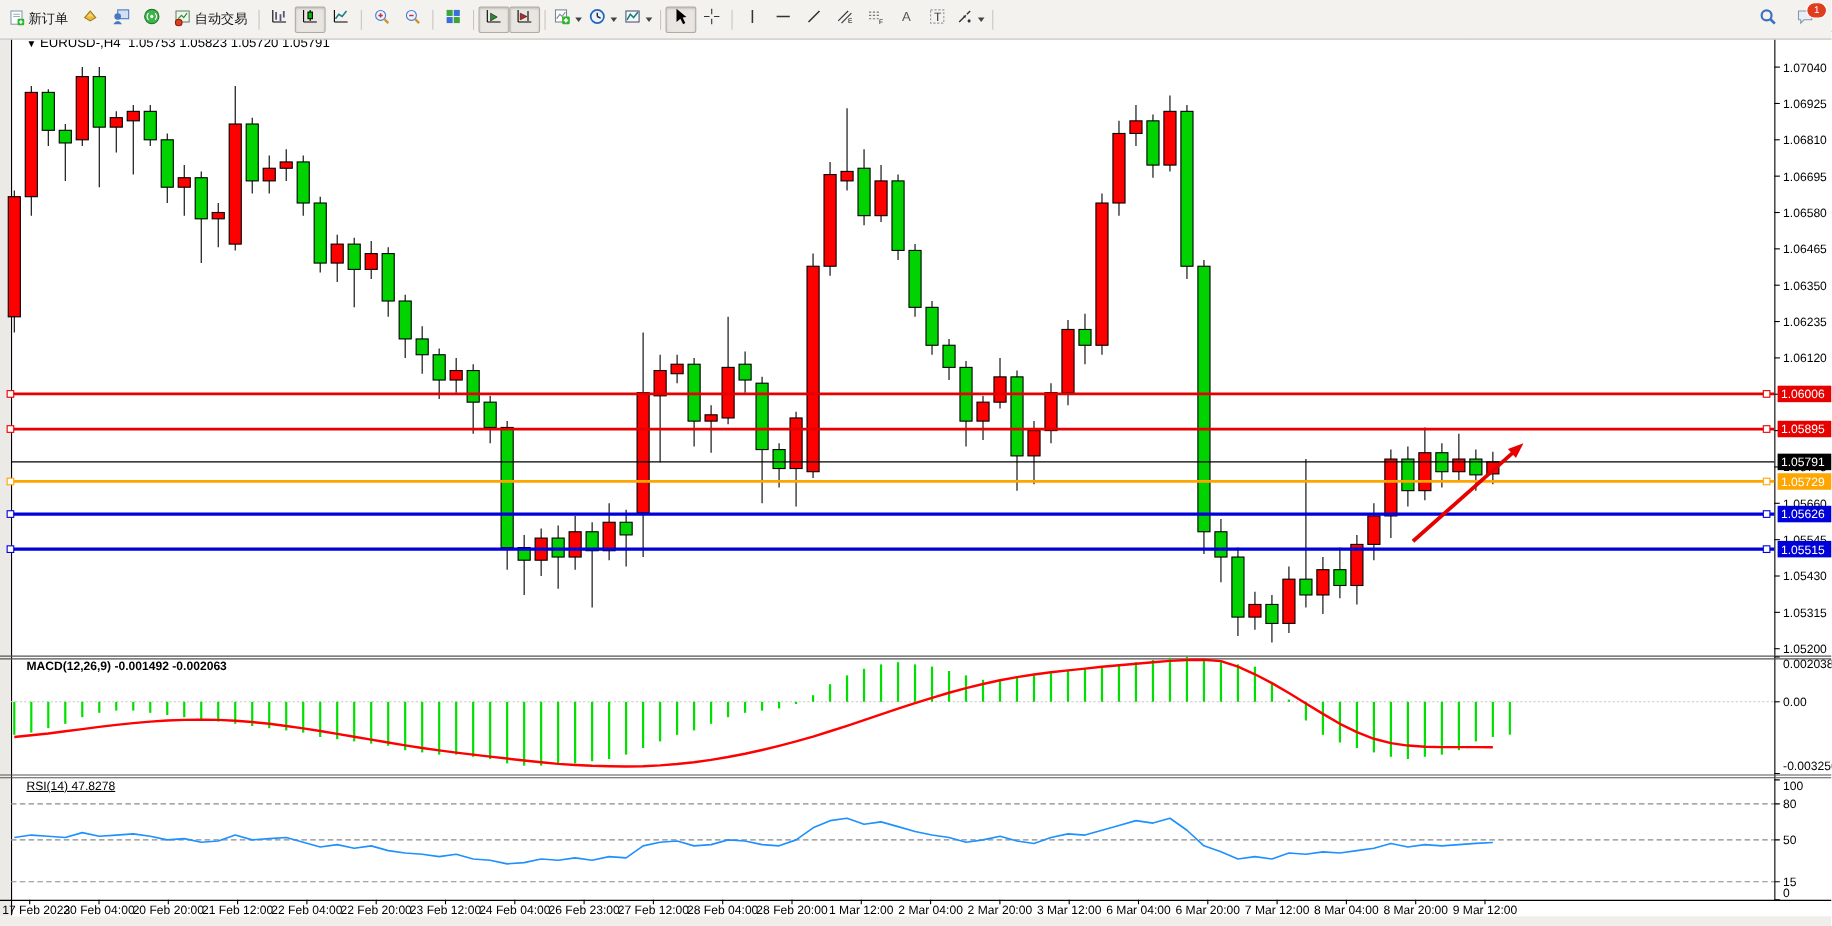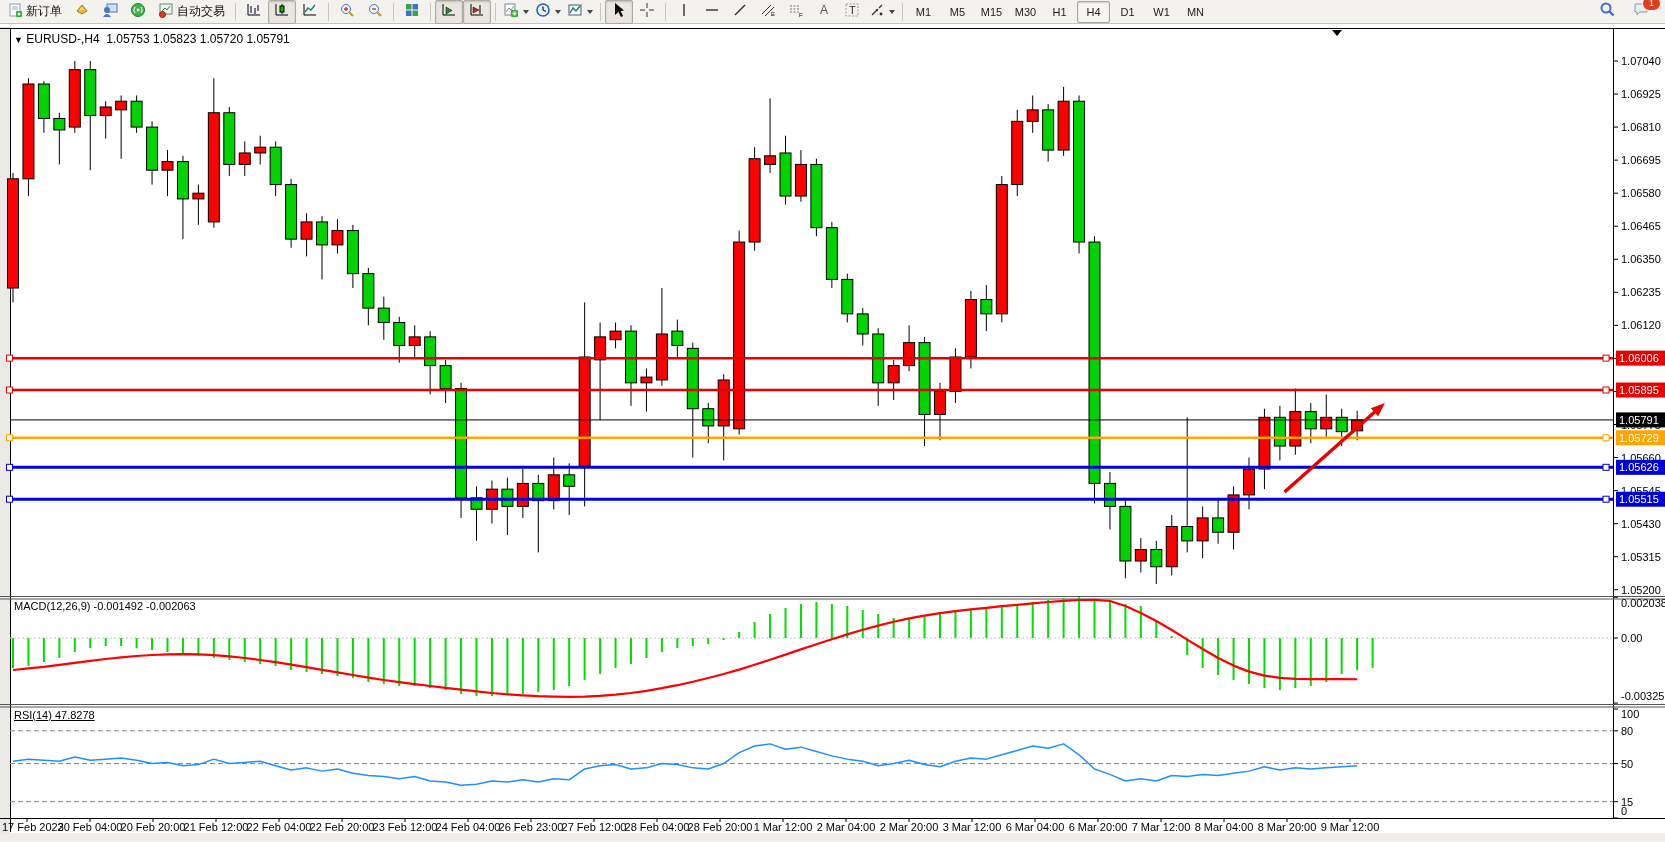--- a/index.html
+++ b/index.html
@@ -1,37 +1,37 @@
 <!DOCTYPE html>
 <html><head>
 <meta charset="utf-8">
 <style>
   html,body{margin:0;padding:0;}
   body{width:1665px;height:842px;overflow:hidden;position:relative;background:#fff;
        font-family:"Liberation Sans","DejaVu Sans",sans-serif;}
-  #toolbar{position:absolute;left:0;top:0;width:1665px;height:24px;background:#f4f2ef;
+  #toolbar{position:absolute;left:0;top:0;width:1665px;height:36px;background:#f4f2ef;
            border-bottom:1px solid #c4c1bb;display:flex;align-items:center;padding:0 2px;box-sizing:border-box;z-index:5;}
   .tbtn{height:22px;min-width:22px;display:flex;align-items:center;justify-content:center;
         border:1px solid transparent;border-radius:2px;gap:3px;padding:0 2px;background:transparent;cursor:default;}
   .tbtn.pressed{background:#e9e6e1;border-color:#aeaba5;box-shadow:inset 0 1px 2px rgba(0,0,0,.18);}
   .tbtn.labeled{padding:0 5px;font-size:12px;color:#111;white-space:nowrap;}
   .tbsep{width:1px;height:18px;background:#c9c6c0;margin:0 4px;}
   .caret{width:0;height:0;border-left:3px solid transparent;border-right:3px solid transparent;
          border-top:4px solid #444;margin-left:1px;}
   .tfbtn{height:20px;min-width:25px;display:flex;align-items:center;justify-content:center;
          font-size:11px;color:#222;border:1px solid transparent;border-radius:2px;padding:0 3px;}
   .tfbtn.active{background:#f6f5f2;border-color:#a8a5a0;box-shadow:inset 0 1px 2px rgba(0,0,0,.15);}
   #tb-right{margin-left:auto;display:flex;align-items:center;gap:6px;padding-right:8px;}
   .badge-wrap{position:relative;}
   .badge{position:absolute;top:-5px;right:-7px;min-width:13px;height:13px;border-radius:8px;background:#e03c1e;
          color:#fff;font-size:9px;display:flex;align-items:center;justify-content:center;padding:0 2px;
          border:1px solid #fff;}
-  .overlay{position:absolute;z-index:3;color:#000;pointer-events:none;}
+  .overlay{position:absolute;z-index:3;color:#000;pointer-events:none;margin-left:10px;}
   #symbol-label{left:14px;top:32px;font-size:12px;}
-  #macd-label{left:14px;top:600px;font-size:11px;}
+  #macd-label{left:14px;top:600px;font-size:11px;font-weight:bold;}
   #rsi-label{left:14px;top:709px;font-size:11px;text-decoration:underline;}
   #chart-svg{position:absolute;left:0;top:0;z-index:1;}
   svg text{font-family:"Liberation Sans","DejaVu Sans",sans-serif;}
 </style>
 </head>
 <body>
 
 <div id="toolbar">
   <div class="tbtn labeled">
     <span>
@@ -274,31 +274,20 @@
           <line x1="3" y1="13" x2="8" y2="8" stroke="#333" stroke-width="1.3"></line>
           <polygon points="9.5,6.5 6.5,7.5 8.5,9.5" fill="#333"></polygon>
           <line x1="13" y1="3" x2="10" y2="6" stroke="#333" stroke-width="1.3"></line>
           <circle cx="12" cy="12" r="1.4" fill="#333"></circle>
         </svg>
     </span>
     <span class="caret"></span>
   </div>
   <div class="tbsep"></div>
 
-  <div id="tf-group" style="display:flex;gap:1px;">
-      <div class="tfbtn">M1</div>
-      <div class="tfbtn">M5</div>
-      <div class="tfbtn">M15</div>
-      <div class="tfbtn">M30</div>
-      <div class="tfbtn">H1</div>
-      <div class="tfbtn active">H4</div>
-      <div class="tfbtn">D1</div>
-      <div class="tfbtn">W1</div>
-      <div class="tfbtn">MN</div>
-    </div>
 
   <div id="tb-right">
     <div class="tbtn">
       <span>
         <svg width="17" height="17">
             <circle cx="7" cy="7" r="4.5" fill="none" stroke="#3b6fc4" stroke-width="2"></circle>
             <line x1="10.5" y1="10.5" x2="14.5" y2="14.5" stroke="#3b6fc4" stroke-width="2.4"></line>
           </svg>
       </span>
     </div>

